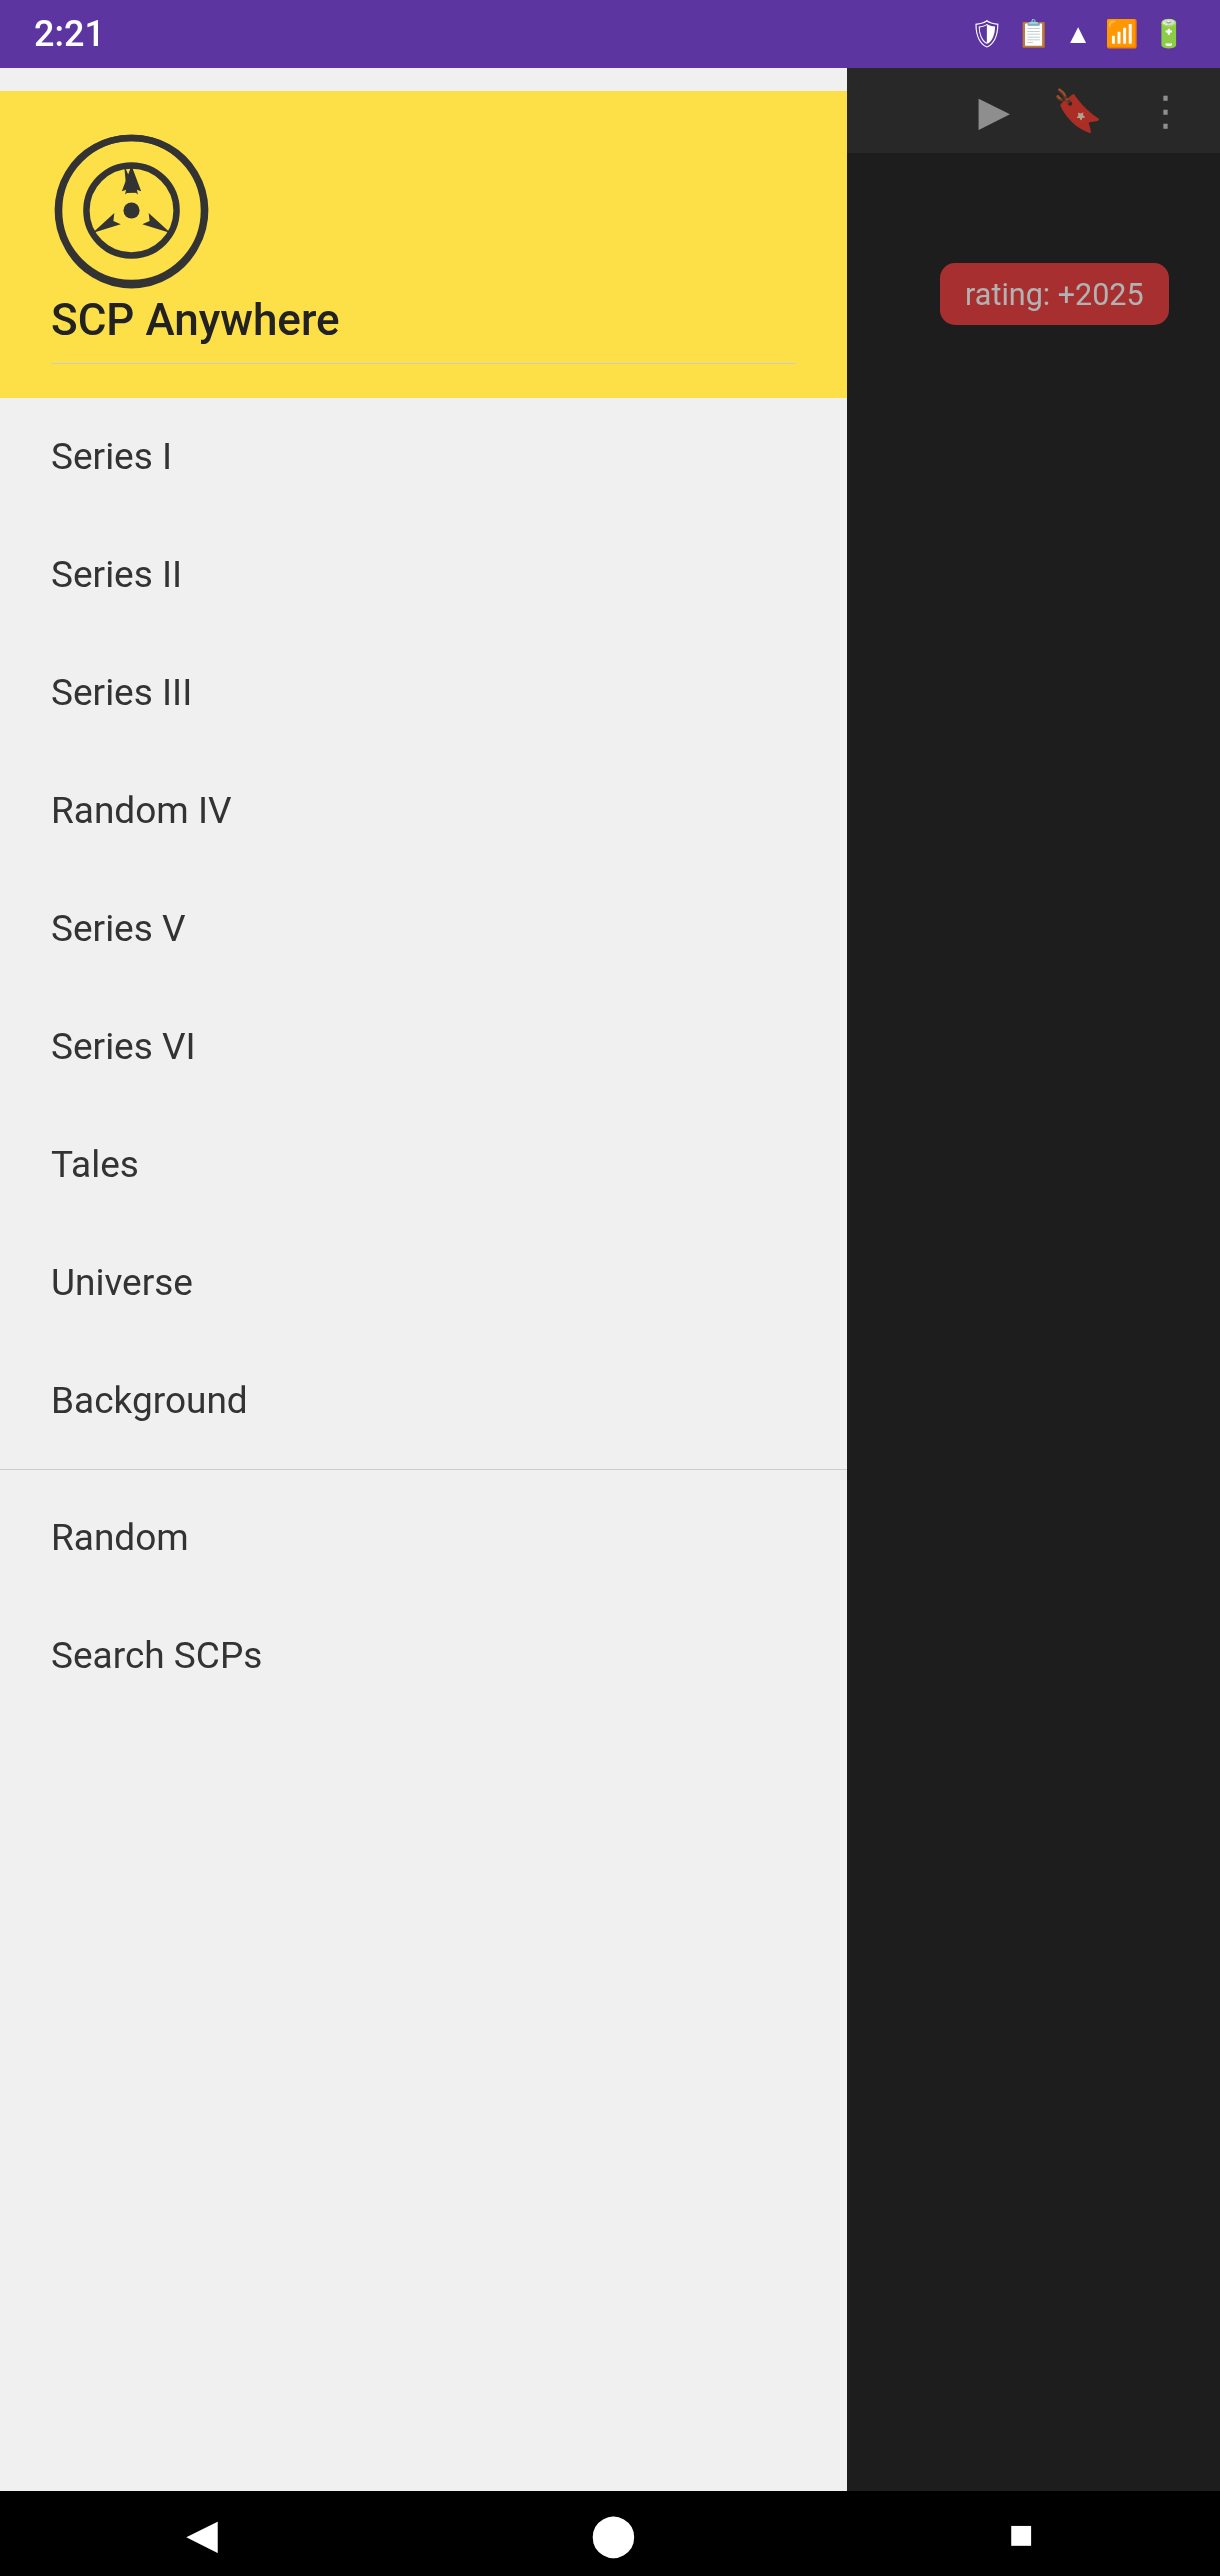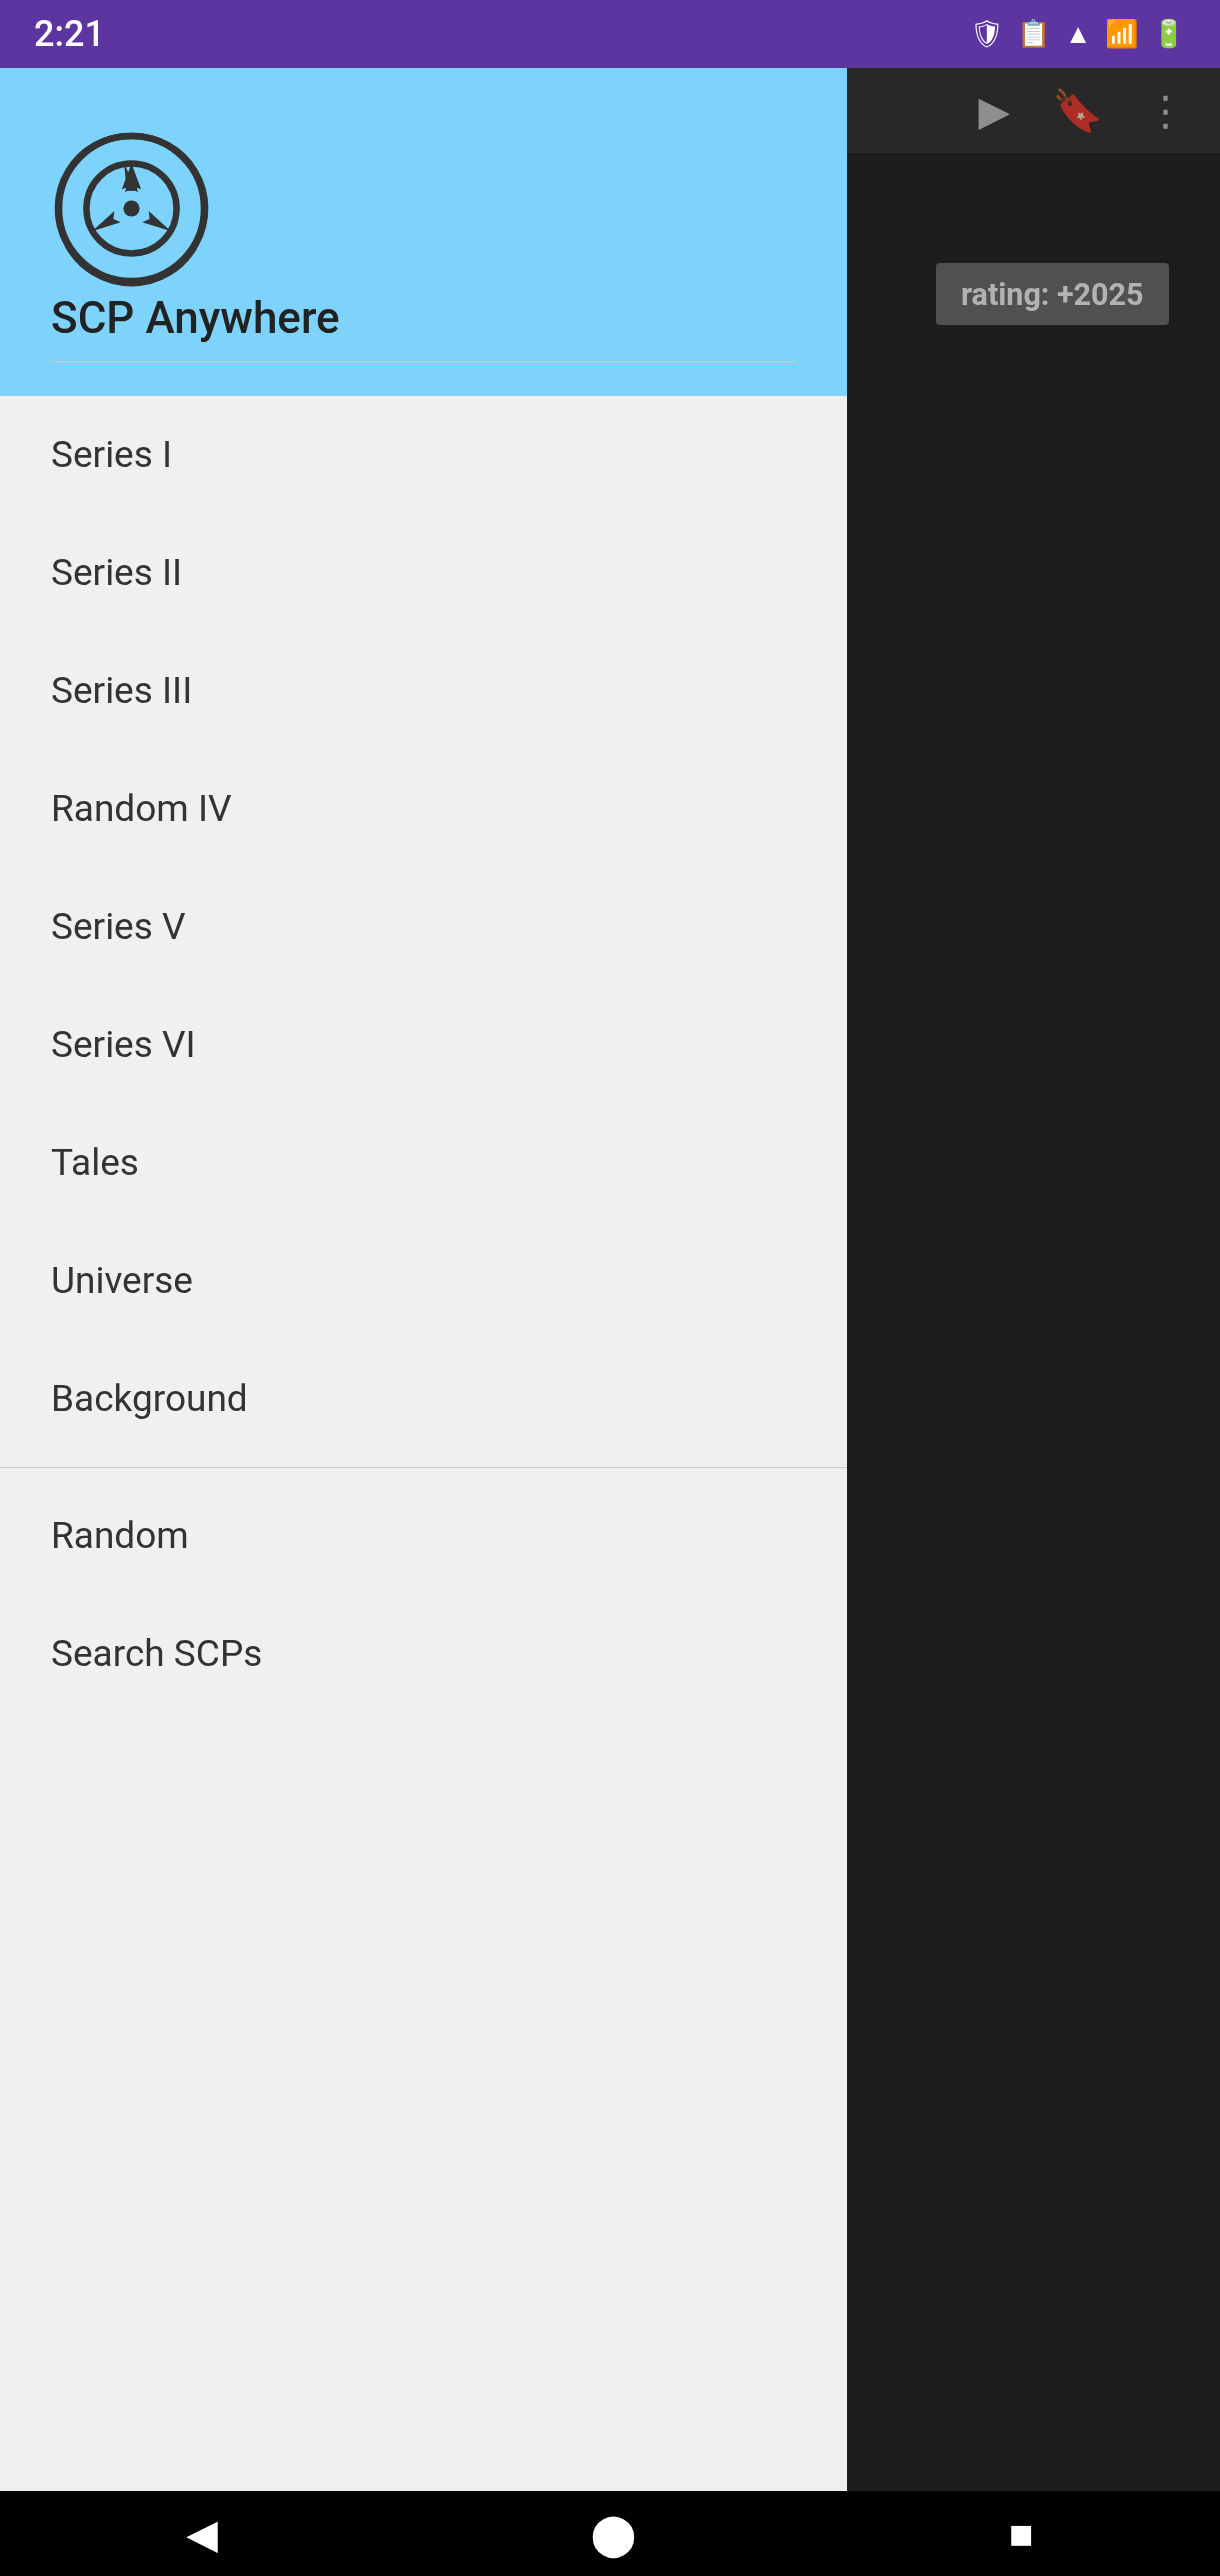--- a/index.html
+++ b/index.html
@@ -80,26 +80,26 @@
       color: #ccc;
       font-size: 41px;
       cursor: pointer;
     }
 
     
     .rating-badge {
       position: absolute;
       top: 195px;
       right: 51px;
-      background: #737373;
+      background: #ef4444;
       color: white;
       padding: 13.6px 25.4px;
-      border-radius: 4px;
+      border-radius: 15px;
       font-size: 30.5px;
-      font-weight: 700;
+      font-weight: 400;
       z-index: 50;
     }
 
     
     .article-text {
       position: absolute;
       top: 280px;
       right: 0;
       width: 797px;
       padding: 34px 34px;
@@ -127,22 +127,23 @@
       left: 0;
       width: 847px;
       height: calc(2576px - 68px - 85px);
       background: #f0f0f0;
       z-index: 70;
       overflow-y: auto;
     }
 
     
     .drawer-header {
-      padding: 60px 51px 34px 51px;
-      background: #7dd3fc;
+      padding: 39px 51px 34px 51px;
+      background: #fde047;
+      margin-top: 23px;
     }
 
     .drawer-title {
       font-size: 44px;
       font-weight: 500;
       color: #222;
       border-bottom: 1.7px solid #ccc;
       padding-bottom: 17px;
     }
 

